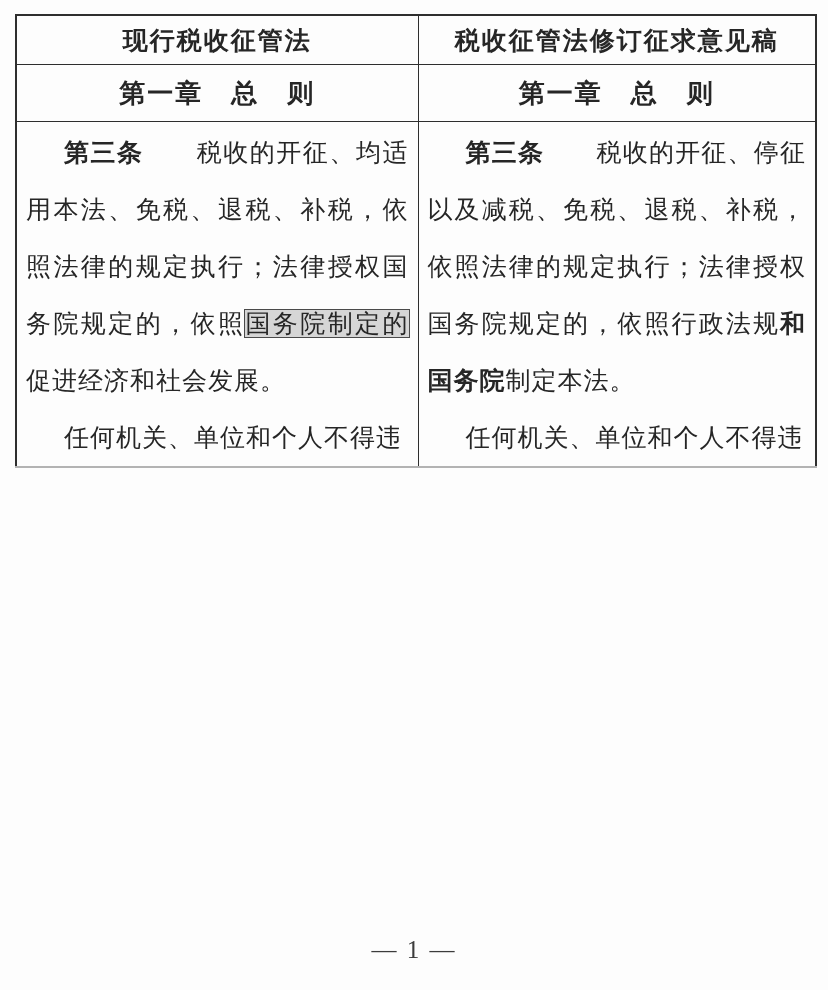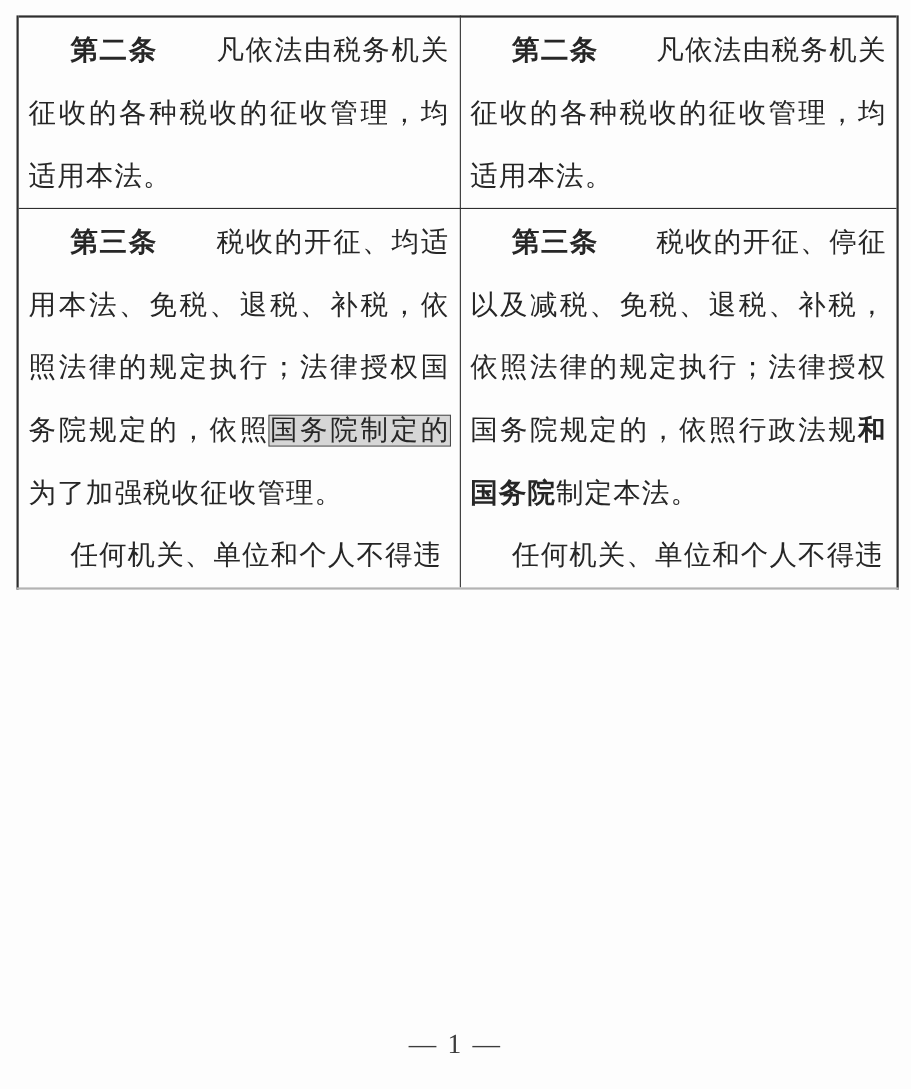--- a/index.html
+++ b/index.html
@@ -92,36 +92,32 @@
 <body>
 
 <div class="page">
 
   <table class="law-table">
     <colgroup>
       <col style="width:402px">
       <col style="width:398px">
     </colgroup>
     <tbody>
-      <tr class="art-row-2">
-        <td class="col-left">
-          <div class="cell-inner">
-              <p class="law-p"><span class="b">第二条</span><span>　　凡依法由税务机关征收的各种税收的征收管理，均适用本法。</span></p>
-            </div>
-        </td>
-        <td class="col-right">
-          <div class="cell-inner">
-              <p class="law-p"><span class="b">第二条</span><span>　　凡依法由税务机关征收的各种税收的征收管理，均适用本法。</span></p>
-            </div>
-        </td>
+      <tr class="header-row">
+        <th class="col-left">现行税收征管法</th>
+        <th class="col-right">税收征管法修订征求意见稿</th>
+      </tr>
+      <tr class="chapter-row">
+        <td class="col-left">第一章　总　则</td>
+        <td class="col-right">第一章　总　则</td>
       </tr>
       <tr class="art-row-3">
         <td class="col-left">
           <div class="cell-inner">
-              <p class="law-p"><span class="b">第三条</span><span>　　税收的开征、均适用本法、免税、退税、补税，依照法律的规定执行；法律授权国务院规定的，依照</span><span class="hl">国务院制定的</span><span>为了加强税收征收管理。</span></p>
+              <p class="law-p"><span class="b">第三条</span><span>　　税收的开征、均适用本法、免税、退税、补税，依照法律的规定执行；法律授权国务院规定的，依照</span><span class="hl">国务院制定的</span><span>促进经济和社会发展。</span></p>
               <p class="law-p"><span>任何机关、单位和个人不得违</span></p>
             </div>
         </td>
         <td class="col-right">
           <div class="cell-inner">
               <p class="law-p"><span class="b">第三条</span><span>　　税收的开征、停征以及减税、免税、退税、补税，依照法律的规定执行；法律授权国务院规定的，依照行政法规</span><span class="b">和国务院</span><span>制定本法。</span></p>
               <p class="law-p"><span>任何机关、单位和个人不得违</span></p>
             </div>
         </td>
       </tr>

